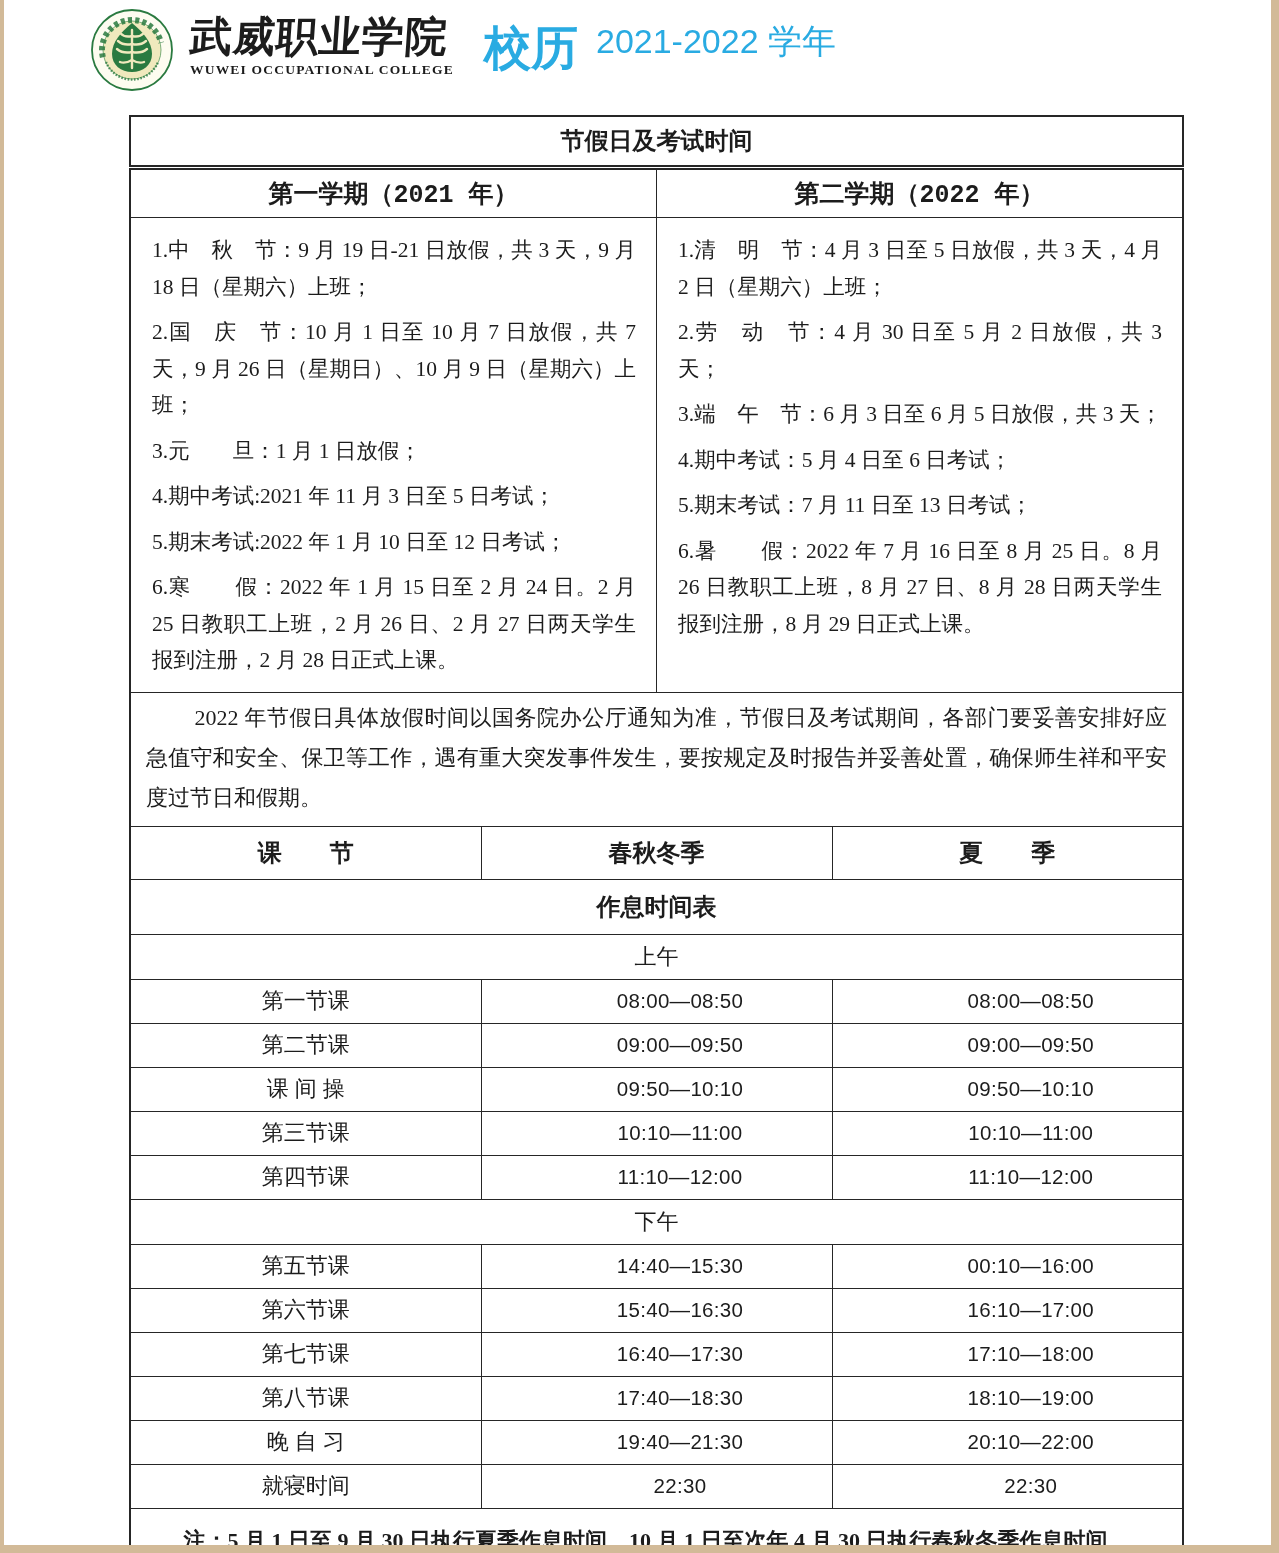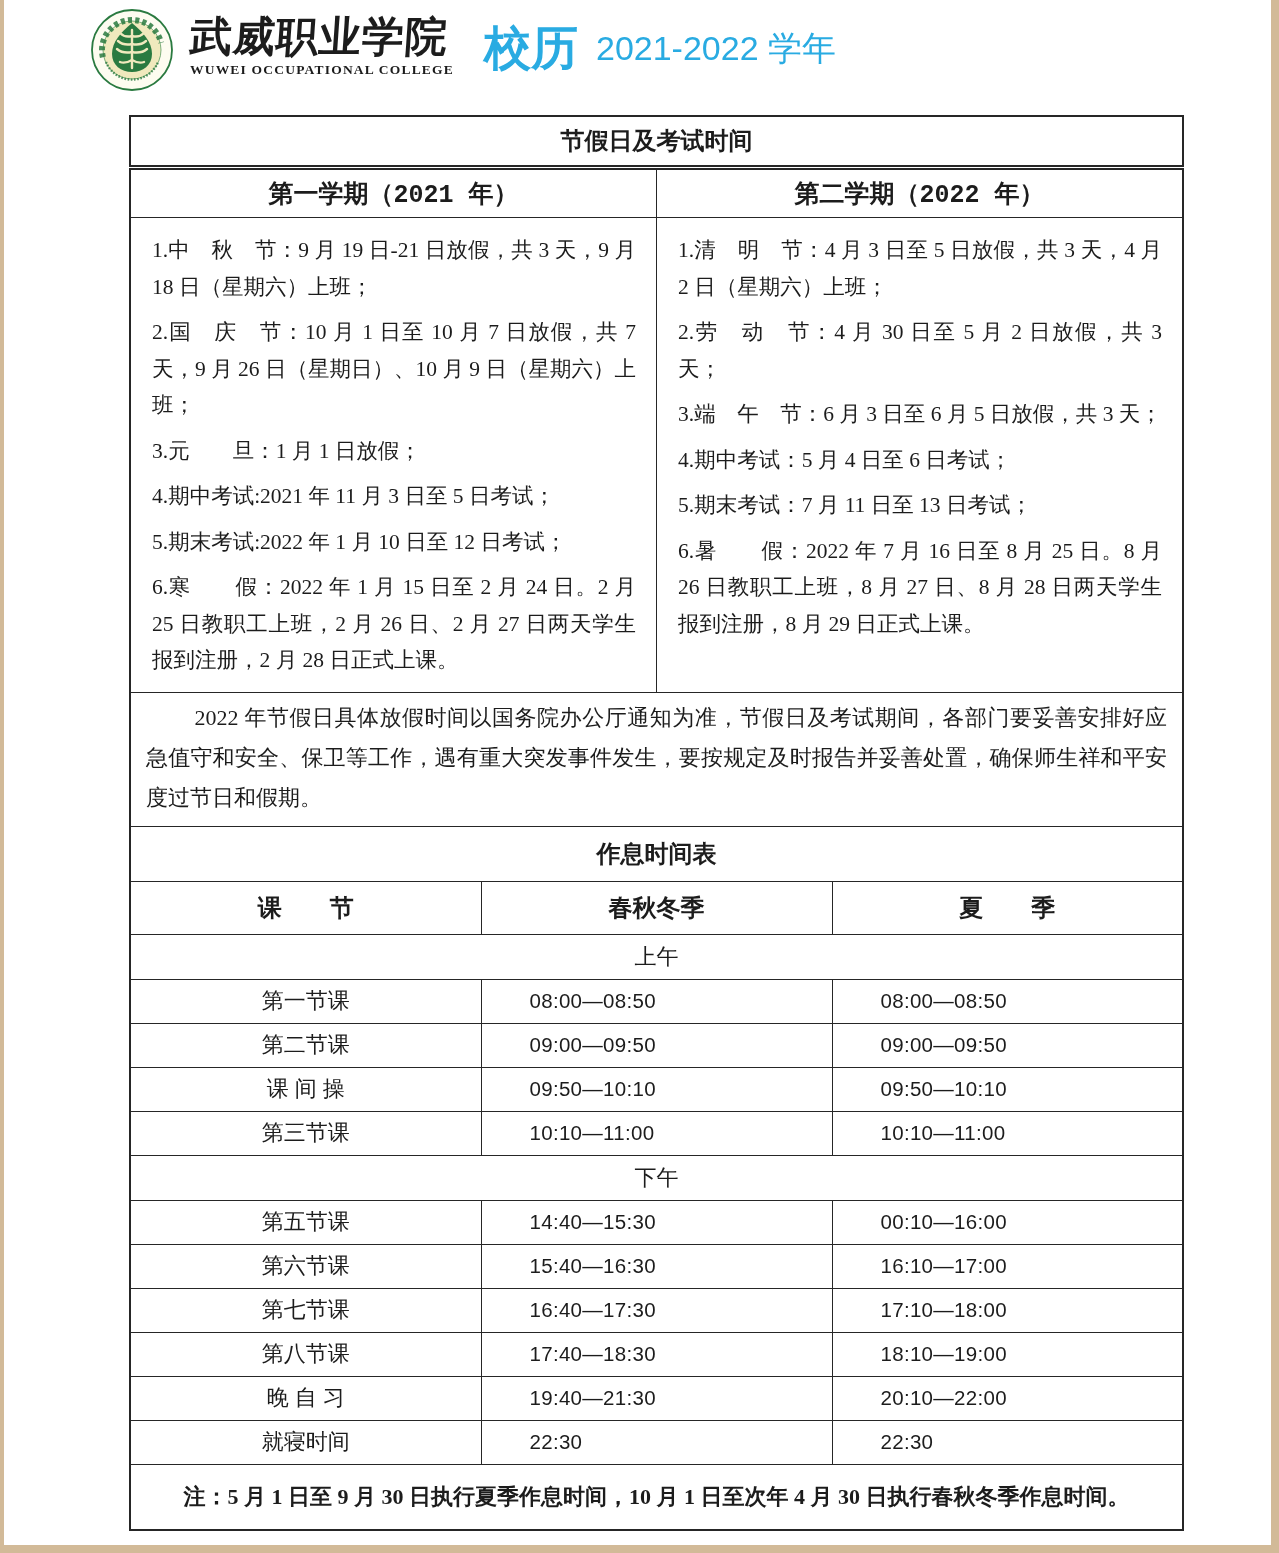--- a/index.html
+++ b/index.html
@@ -25,21 +25,21 @@
   .name-block{margin-left:16px;padding-top:6px;}
   .college-zh{
     font-size:42px;font-weight:bold;letter-spacing:1px;
     font-family:"Liberation Serif","DejaVu Serif",serif;
     transform:skewX(-4deg);line-height:1.1;
   }
   .college-en{
     font-size:13.5px;font-weight:bold;letter-spacing:1.2px;margin-top:2px;
     font-family:"Liberation Serif","DejaVu Serif",serif;white-space:nowrap;
   }
-  .title-block{margin-left:30px;display:flex;align-items:center;padding-top:16px;}
+  .title-block{margin-left:30px;display:flex;align-items:flex-start;padding-top:16px;}
   .cal-title{
     font-family:"Liberation Sans","DejaVu Sans",sans-serif;
     font-size:47px;font-weight:bold;line-height:1;
   }
   .cal-subtitle{
     font-family:"Liberation Sans","DejaVu Sans",sans-serif;
     font-size:34px;font-weight:500;margin-left:18px;line-height:1;
   }
 
   
@@ -86,21 +86,21 @@
     height:42px;text-align:center;vertical-align:middle;
     font-family:"Liberation Sans","DejaVu Sans",sans-serif;
     font-size:22px;
   }
   td.cls{
     height:41px;text-align:center;vertical-align:middle;
     font-family:"Liberation Sans","DejaVu Sans",sans-serif;
     font-size:22px;
   }
   td.time{
-    height:41px;vertical-align:middle;
+    height:41px;text-align:center;vertical-align:middle;
     font-family:"Liberation Sans","DejaVu Sans",sans-serif;
     font-size:20.5px;letter-spacing:.3px;padding-left:48px;
   }
   td.note2{
     height:62px;text-align:center;vertical-align:middle;
     font-size:22px;font-weight:bold;
   }
 
   
   .footer{position:absolute;left:0;top:1474px;width:1267px;}
@@ -184,27 +184,27 @@
           <p>4.期中考试：5 月 4 日至 6 日考试；</p>
           <p>5.期末考试：7 月 11 日至 13 日考试；</p>
           <p>6.暑　　假：2022 年 7 月 16 日至 8 月 25 日。8 月 26 日教职工上班，8 月 27 日、8 月 28 日两天学生报到注册，8 月 29 日正式上课。</p>
         </td>
       </tr>
       <tr>
         <td colspan="6" class="note-cell">2022 年节假日具体放假时间以国务院办公厅通知为准，节假日及考试期间，各部门要妥善安排好应急值守和安全、保卫等工作，遇有重大突发事件发生，要按规定及时报告并妥善处置，确保师生祥和平安度过节日和假期。</td>
       </tr>
 
       <tr>
-        <td colspan="6" class="sch-title">作息时间表</td>
-      </tr>
-      <tr>
         <td colspan="2" class="sch-head">课　　节</td>
         <td colspan="2" class="sch-head">春秋冬季</td>
         <td colspan="2" class="sch-head">夏　　季</td>
       </tr>
+      <tr>
+        <td colspan="6" class="sch-title">作息时间表</td>
+      </tr>
 
       <tr>
         <td colspan="6" class="sec-row">上午</td>
       </tr>
       <tr>
         <td colspan="2" class="cls">第一节课</td>
         <td colspan="2" class="time">08:00—08:50</td>
         <td colspan="2" class="time">08:00—08:50</td>
       </tr>
       <tr>
@@ -214,20 +214,25 @@
       </tr>
       <tr>
         <td colspan="2" class="cls">课 间 操</td>
         <td colspan="2" class="time">09:50—10:10</td>
         <td colspan="2" class="time">09:50—10:10</td>
       </tr>
       <tr>
         <td colspan="2" class="cls">第三节课</td>
         <td colspan="2" class="time">10:10—11:00</td>
         <td colspan="2" class="time">10:10—11:00</td>
+      </tr>
+      <tr>
+        <td colspan="2" class="cls">第四节课</td>
+        <td colspan="2" class="time">11:10—12:00</td>
+        <td colspan="2" class="time">11:10—12:00</td>
       </tr>
 
       <tr>
         <td colspan="6" class="sec-row">下午</td>
       </tr>
       <tr>
         <td colspan="2" class="cls">第五节课</td>
         <td colspan="2" class="time">14:40—15:30</td>
         <td colspan="2" class="time">00:10—16:00</td>
       </tr>

